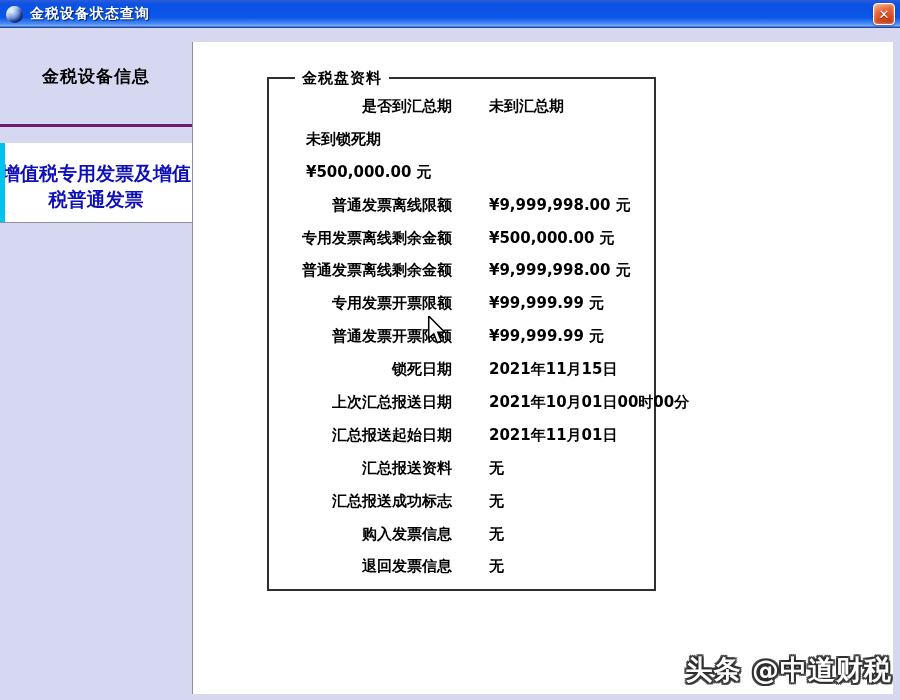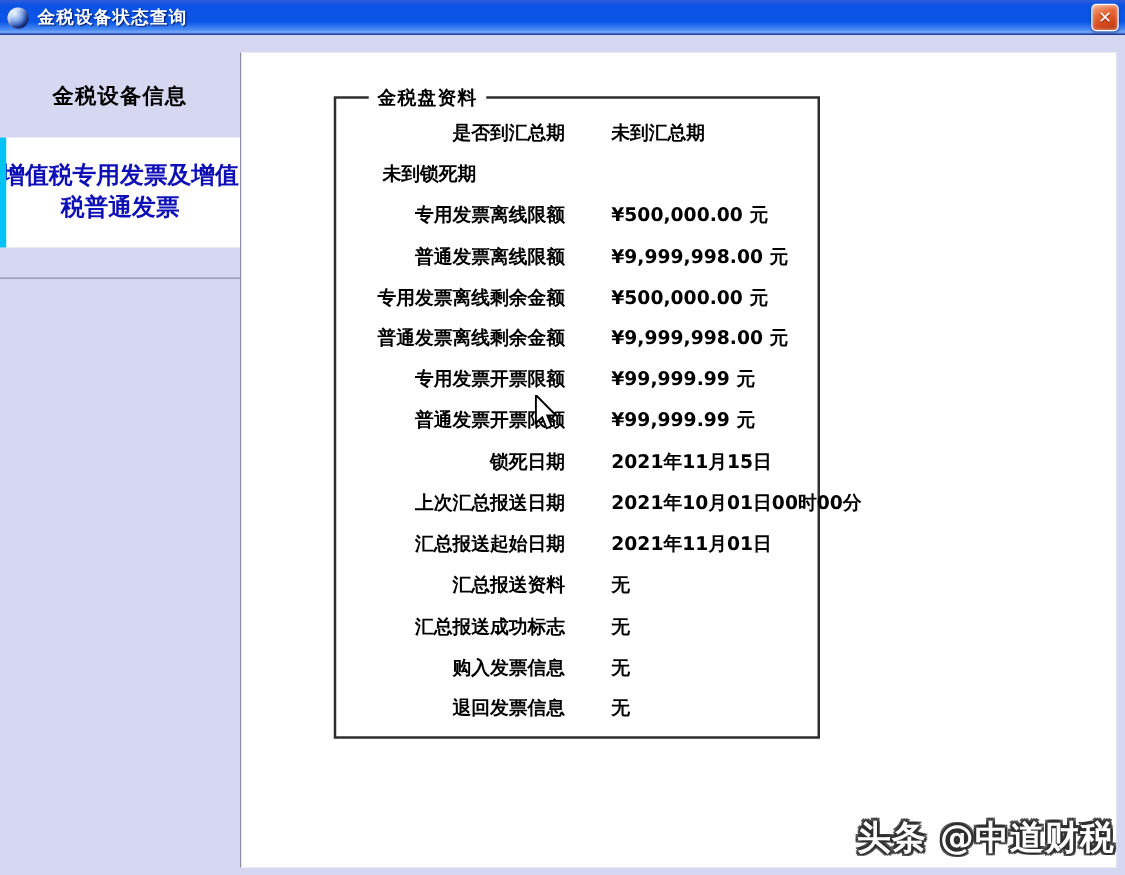--- a/index.html
+++ b/index.html
@@ -52,21 +52,21 @@
   .side-item, .side-rest { position: absolute; left: 0; width: 192px; }
   .side-item1 {
     top: 0; height: 99px;
     background: #d6d7f0;
     border-bottom: 3px solid #701a75;
     display: flex; align-items: center; justify-content: center;
     color: #000; font-size: 17px; font-weight: bold; letter-spacing: 1px;
     cursor: pointer;
   }
   .side-item2 {
-    top: 82px; height: 88px;
+    top: 115px; height: 88px;
     background: #ffffff;
     display: flex; align-items: center; justify-content: center;
     text-align: center;
     color: #0f0fb8; font-size: 19px; font-weight: bold;
     line-height: 1.35;
     cursor: pointer;
   }
   .side-item2 .stripe {
     position: absolute; left: 0; top: 0; bottom: 0; width: 5px;
     background: #00c3ef;
@@ -155,21 +155,20 @@
       <span class="legend">金税盘资料</span>
       <div class="rows">
           <div class="row">
             <span class="row-label">是否到汇总期</span>
             <span class="row-value">未到汇总期</span>
           </div>
           <div class="row">
             <span class="row-value">未到锁死期</span>
           </div>
           <div class="row">
-            <span class="row-label">专用发票离线限额</span>
             <span class="row-value">¥500,000.00 元</span>
           </div>
           <div class="row">
             <span class="row-label">普通发票离线限额</span>
             <span class="row-value">¥9,999,998.00 元</span>
           </div>
           <div class="row">
             <span class="row-label">专用发票离线剩余金额</span>
             <span class="row-value">¥500,000.00 元</span>
           </div>

